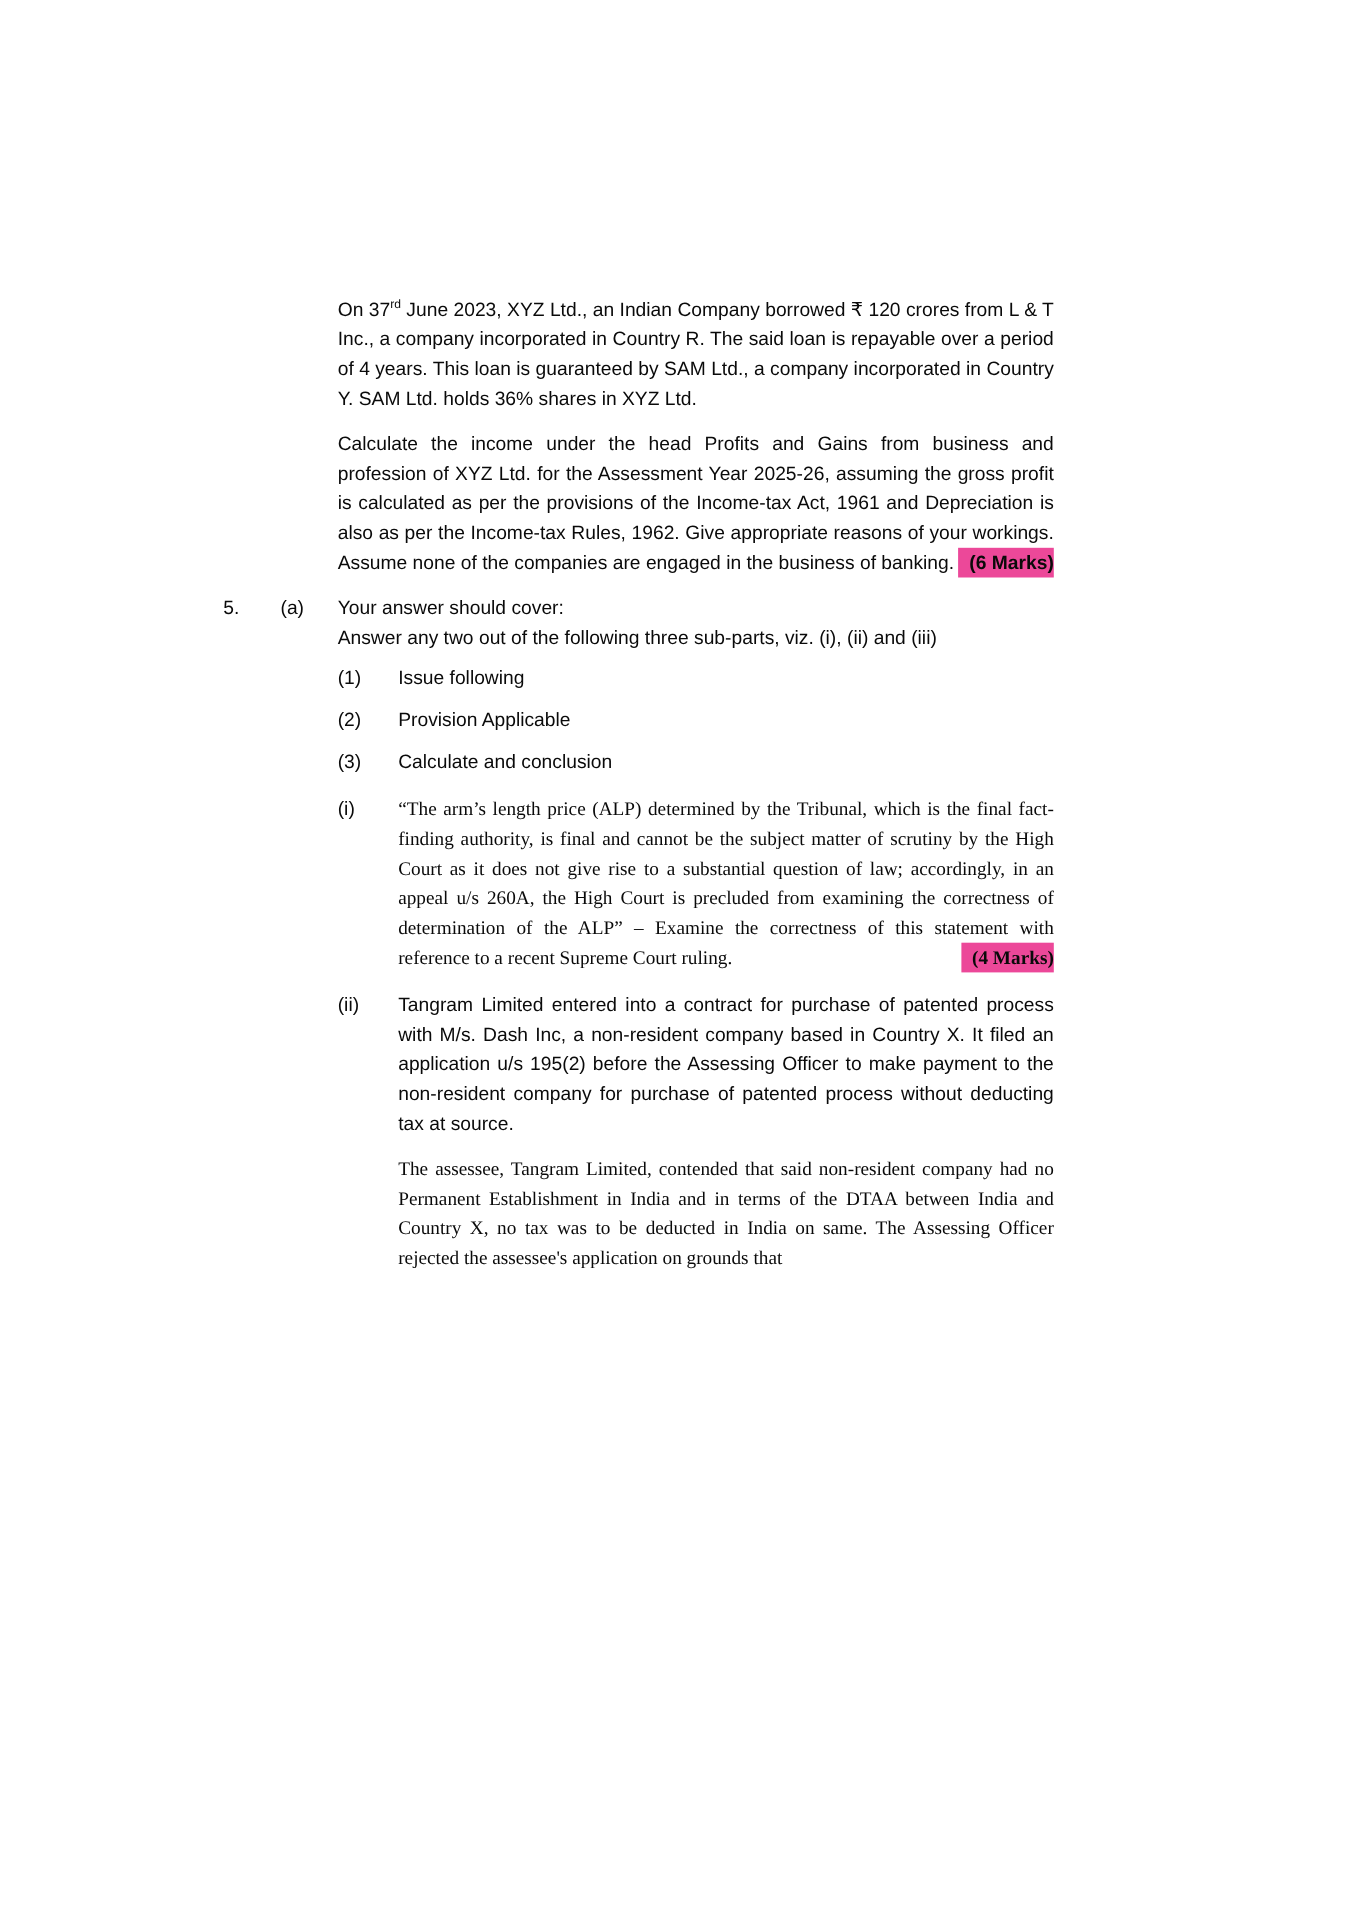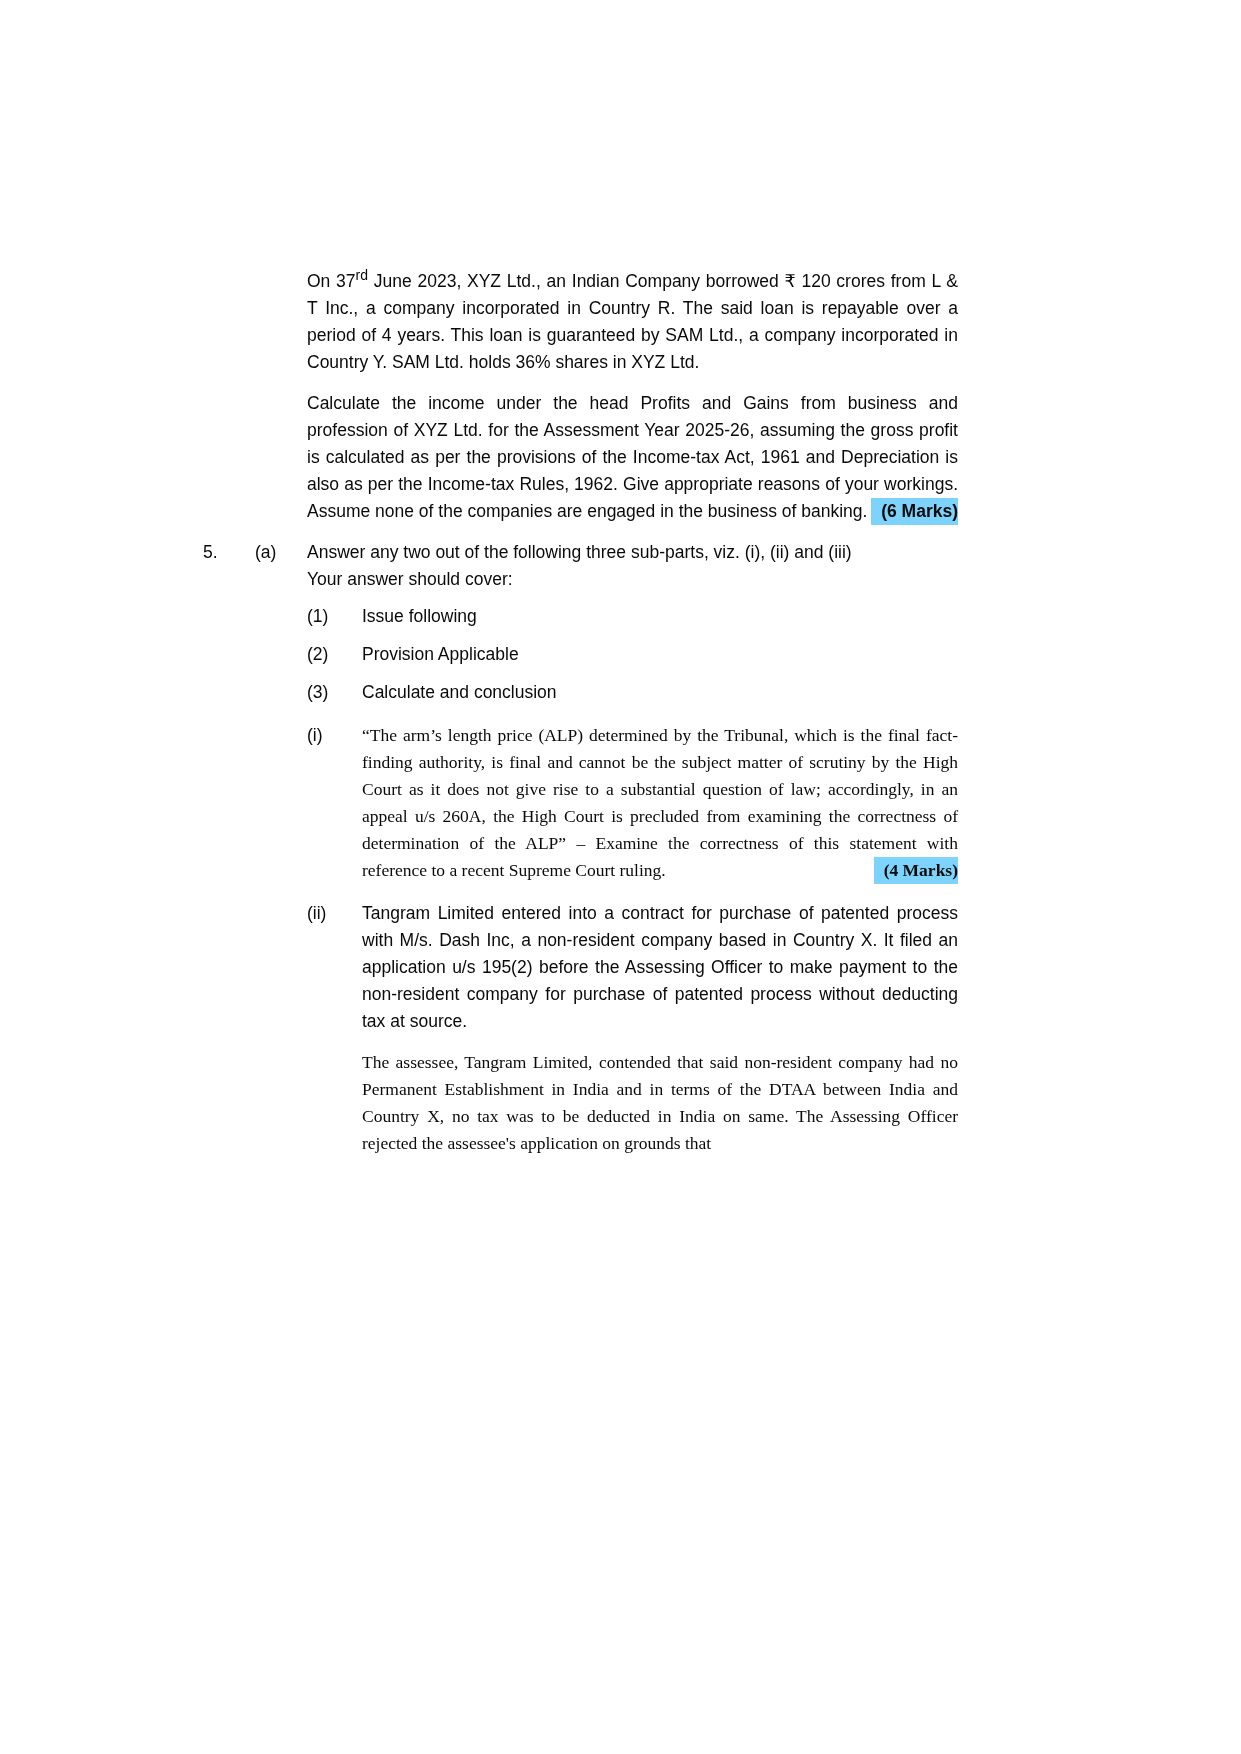--- a/index.html
+++ b/index.html
@@ -21,24 +21,24 @@
     width: 755px;
     font-size: 17.5px;
     line-height: 27px;
   }
   .indented { margin-left: 104px; }
   .para { text-align: justify; margin-bottom: 14px; }
   .marks-para { position: relative; }
   .marks {
     position: absolute; right: 0; bottom: 0;
     font-weight: bold;
-    background: #7dd3fc;
+    background: #ec4899;
     padding-left: 10px;
   }
-  sup.ord { font-size: 14px; vertical-align: super; line-height: 0; }
+  sup.ord { font-size: 11px; vertical-align: super; line-height: 0; }
   .q-row {
     display: grid;
     grid-template-columns: 52px 52px 1fr;
     margin-bottom: 10px;
   }
   .q-num, .q-part { text-align: left; }
   .q-body { text-align: justify; }
   .intro-line { display: block; }
   .sub-row {
     display: grid;
@@ -70,22 +70,22 @@
       <p class="para marks-para">
         <span>Calculate the income under the head Profits and Gains from business and profession of XYZ Ltd. for the Assessment Year 2025-26, assuming the gross profit is calculated as per the provisions of the Income-tax Act, 1961 and Depreciation is also as per the Income-tax Rules, 1962. Give appropriate reasons of your workings. Assume none of the companies are engaged in the business of banking.</span>
         <span class="marks">(6 Marks)</span>
       </p>
     </div>
 
     <div class="q-row">
       <div class="q-num">5.</div>
       <div class="q-part">(a)</div>
       <div class="q-body">
+        <span class="intro-line">Your answer should cover:</span>
         <span class="intro-line">Answer any two out of the following three sub-parts, viz. (i), (ii) and (iii)</span>
-        <span class="intro-line">Your answer should cover:</span>
 
         <div style="height: 10px;"></div>
 
         <div class="sub-row">
           <div class="sub-label">(1)</div>
           <div class="sub-body">Issue following</div>
         </div>
         <div class="sub-row">
           <div class="sub-label">(2)</div>
           <div class="sub-body">Provision Applicable</div>

